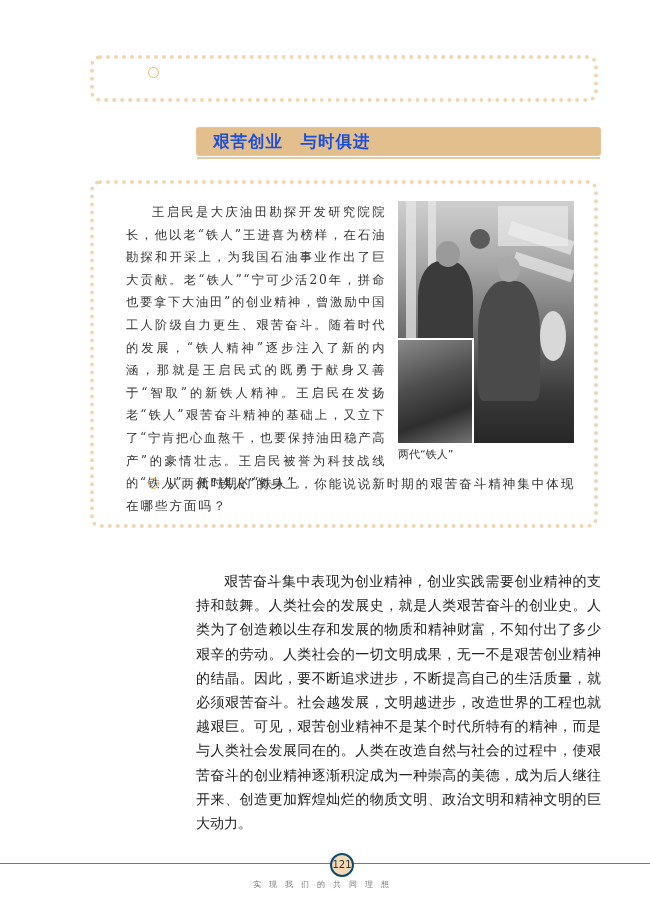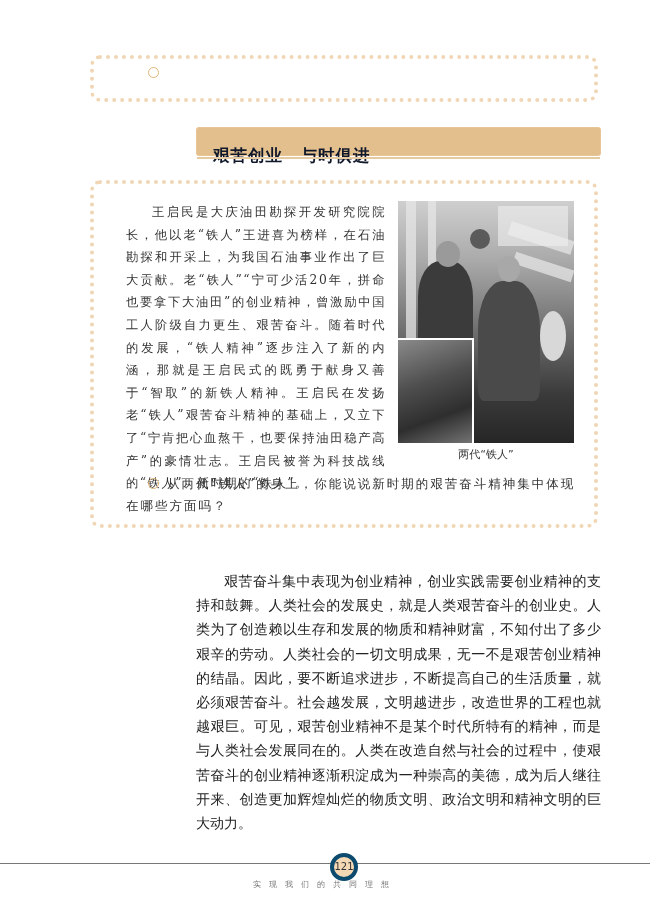--- a/index.html
+++ b/index.html
@@ -40,23 +40,23 @@
     position: absolute; left: 197px; top: 128px; width: 403px; height: 27px;
     background: #e3bf8e;
     box-shadow: 0 0 0 1px #e7c596;
     border-radius: 2px;
   }
   #section-heading-underline {
     position: absolute; left: 197px; top: 157px; width: 403px; height: 2px;
     background: #e6c99e;
   }
   #section-heading-text {
-    position: absolute; left: 16px; top: 17px;
+    position: absolute; left: 16px; top: 3px;
     font-family: "DejaVu Sans", "Liberation Sans", sans-serif;
-    font-size: 16.5px; font-weight: bold; color: #0f172a;
+    font-size: 16.5px; font-weight: bold; color: #1d4ed8;
     letter-spacing: 1px; white-space: pre;
   }
 
   #profile-text {
     position: absolute; left: 126px; top: 201px; width: 260px;
     font-size: 12.3px; line-height: 22.6px; letter-spacing: 1.5px;
     color: #333; text-align: justify; text-indent: 26px;
   }
 
   #photo-figure {
@@ -66,37 +66,37 @@
   }
   .ph-pipe { position: absolute; background: rgba(230,230,230,0.75); }
   .ph-person { position: absolute; background: #3b3b3b; border-radius: 40% 40% 10% 10%; }
   .ph-head { position: absolute; background: #bdbdbd; border-radius: 50%; }
   #photo-inset {
     position: absolute; left: 0; top: 137px; width: 74px; height: 105px;
     background: linear-gradient(160deg, #8a8a8a 0%, #4e4e4e 40%, #2e2e2e 70%, #777 100%);
     border-right: 2px solid #ffffff; border-top: 2px solid #ffffff;
   }
   #photo-caption {
-    position: absolute; left: 398px; top: 447px; width: 176px; text-align: center;
+    position: absolute; left: 398px; top: 447px; width: 176px; 
     font-family: "DejaVu Sans", "Liberation Sans", sans-serif;
     font-size: 11px; color: #333;
   }
 
   #main-text {
     position: absolute; left: 196px; top: 569px; width: 405px;
     font-size: 14px; line-height: 24.2px; color: #222;
     text-align: justify; text-indent: 28px;
   }
 
   #footer-line {
     position: absolute; left: 0; top: 863px; width: 650px; height: 1px; background: #777;
   }
   #page-number {
     position: absolute; left: 330px; top: 853px; width: 20px; height: 20px;
-    border-radius: 50%; background: #f5d9b5; border: 4px solid #0c4a6e;
+    border-radius: 50%; background: #f5d9b5; border: 2px solid #0c4a6e;
     font-family: "DejaVu Sans", "Liberation Sans", sans-serif;
     font-size: 10px; text-align: center; line-height: 20px; color: #333;
   }
   #footer-title {
     position: absolute; left: 0; top: 879px; width: 650px; text-align: center;
     font-family: "DejaVu Sans", "Liberation Sans", sans-serif;
     font-size: 8px; letter-spacing: 8px; color: #777;
   }
 </style>
 </head>

